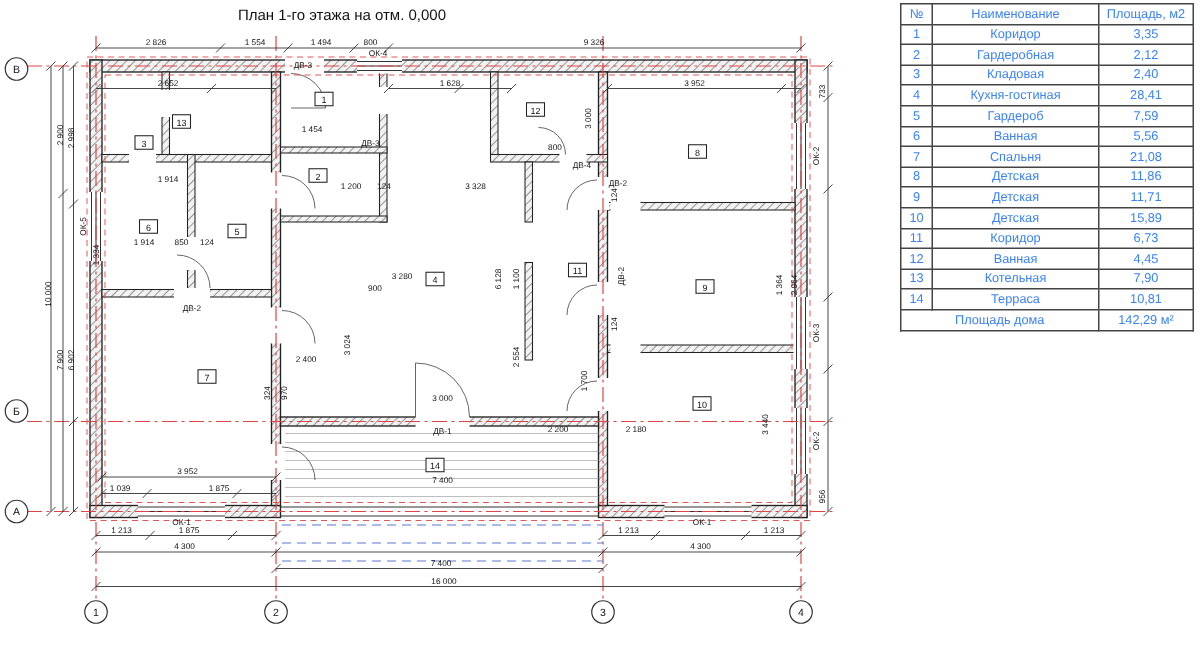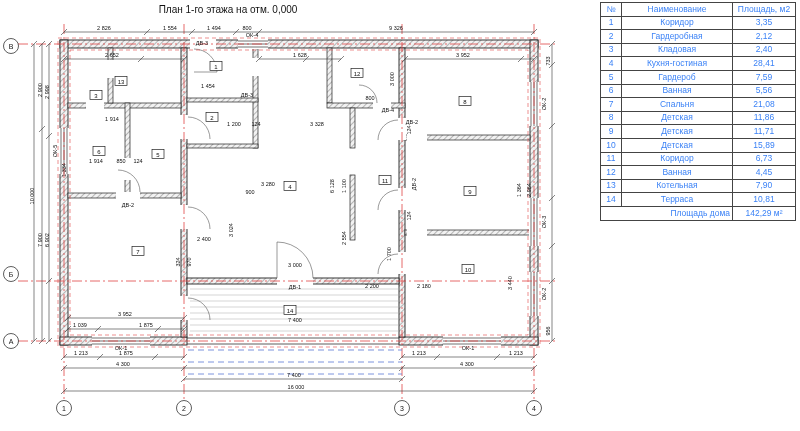--- a/index.html
+++ b/index.html
@@ -24,21 +24,21 @@
   .title{font-size:10px;fill:#111;text-anchor:middle;font-family:"Liberation Sans",sans-serif;}
   .schedule{position:absolute;left:600px;top:2px;width:196px;font-size:8.5px;}
   .schedule-title{text-align:center;margin-bottom:1px;font-size:9px;}
   .schedule table{width:100%;border-collapse:collapse;table-layout:fixed;}
   .schedule th,.schedule td{border:1px solid #444;padding:0 2px;height:12.6px;line-height:1.1;
     font-weight:normal;overflow:hidden;white-space:nowrap;}
   .schedule th{text-align:center;}
   .schedule .c0{text-align:center;width:16px;}
   .schedule .c1{text-align:center;}
   .schedule .c2{text-align:center;width:58px;}
-  .schedule .footer-label{text-align:right;}
+  .schedule .footer-label{text-align:center;}
 </style>
 </head>
 <body>
 
 <div class="screen">
 
   <svg id="plan-svg" width="800" height="431" viewBox="0 0 800 431">
     <defs>
       <pattern id="hatch" width="4" height="4" patternUnits="userSpaceOnUse" patternTransform="rotate(45)">
         <rect width="4" height="4" fill="#f2f2f2"></rect>

